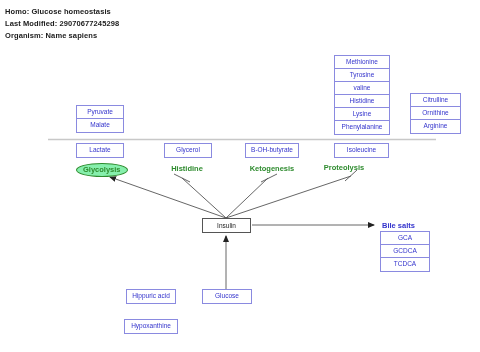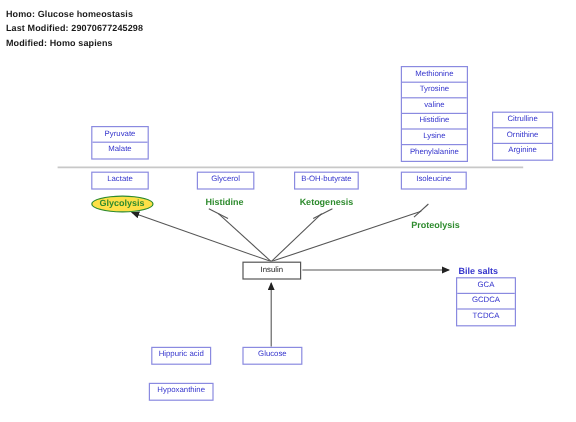--- a/index.html
+++ b/index.html
@@ -73,21 +73,21 @@
     font-size: 7.5px;
     font-weight: bold;
     color: #2e8b2e;
     white-space: nowrap;
     text-align: center;
   }
   .process.ellipse {
     border: 1px solid #2e8b2e;
     border-radius: 50%;
     padding: 1px 6px;
-    background: #fde047;
+    background: #86efac;
     line-height: 10px;
   }
 
   
   .grouplabel {
     position: absolute;
     font-size: 7.5px;
     font-weight: bold;
     color: #3333cc;
     white-space: nowrap;
@@ -116,21 +116,21 @@
   <line x1="226" y1="218" x2="351" y2="176" stroke="#555555" stroke-width="0.9"></line>
   <line x1="345" y1="181" x2="357" y2="170" stroke="#555555" stroke-width="0.9"></line>
 
   <line x1="226" y1="289" x2="226" y2="236" stroke="#555555" stroke-width="0.9" marker-end="url(#arrowfill)"></line>
 
   <line x1="252" y1="225" x2="374" y2="225" stroke="#555555" stroke-width="0.9" marker-end="url(#arrowfill)"></line>
 </svg>
 
 <div class="meta" id="meta-name">Homo: Glucose homeostasis</div>
 <div class="meta" id="meta-modified">Last Modified: 29070677245298</div>
-<div class="meta" id="meta-organism">Modified: Homo sapiens</div>
+<div class="meta" id="meta-organism">Organism: Name sapiens</div>
 
 <div class="nodegroup" style="left:76px; top:105px; width:48px;">
   <div class="node">Pyruvate</div>
   <div class="node">Malate</div>
 </div>
 
 <div class="nodegroup" style="left:334px; top:55px; width:56px;">
   <div class="node">Methionine</div>
   <div class="node">Tyrosine</div>
   <div class="node">valine</div>
@@ -157,21 +157,21 @@
   <div class="node">B-OH-butyrate</div>
 </div>
 
 <div class="nodegroup" style="left:334px; top:143px; width:55px;">
   <div class="node">Isoleucine</div>
 </div>
 
 <div class="process ellipse" style="left:76px; top:163px;">Glycolysis</div>
 <div class="process" style="left:162px; top:164px; width:50px;">Histidine</div>
 <div class="process" style="left:241px; top:164px; width:62px;">Ketogenesis</div>
-<div class="process" style="left:335px; top:163px; width:56px;margin-top:20px;">Proteolysis</div>
+<div class="process" style="left:316px; top:163px; width:56px;">Proteolysis</div>
 
 <div class="hub" style="left:202px; top:218px; width:49px; height:15px;">Insulin</div>
 
 <div class="grouplabel" style="left:382px; top:221px;text-align:center;">Bile salts</div>
 
 <div class="nodegroup" style="left:380px; top:231px; width:50px;">
   <div class="node">GCA</div>
   <div class="node">GCDCA</div>
   <div class="node">TCDCA</div>
 </div>

